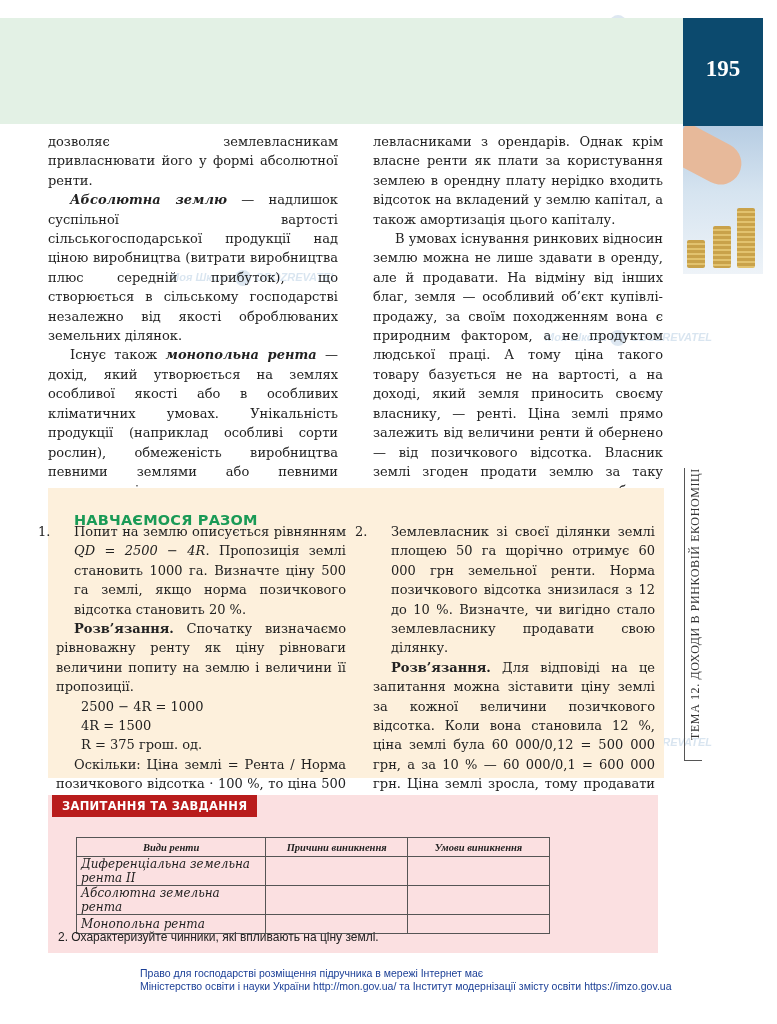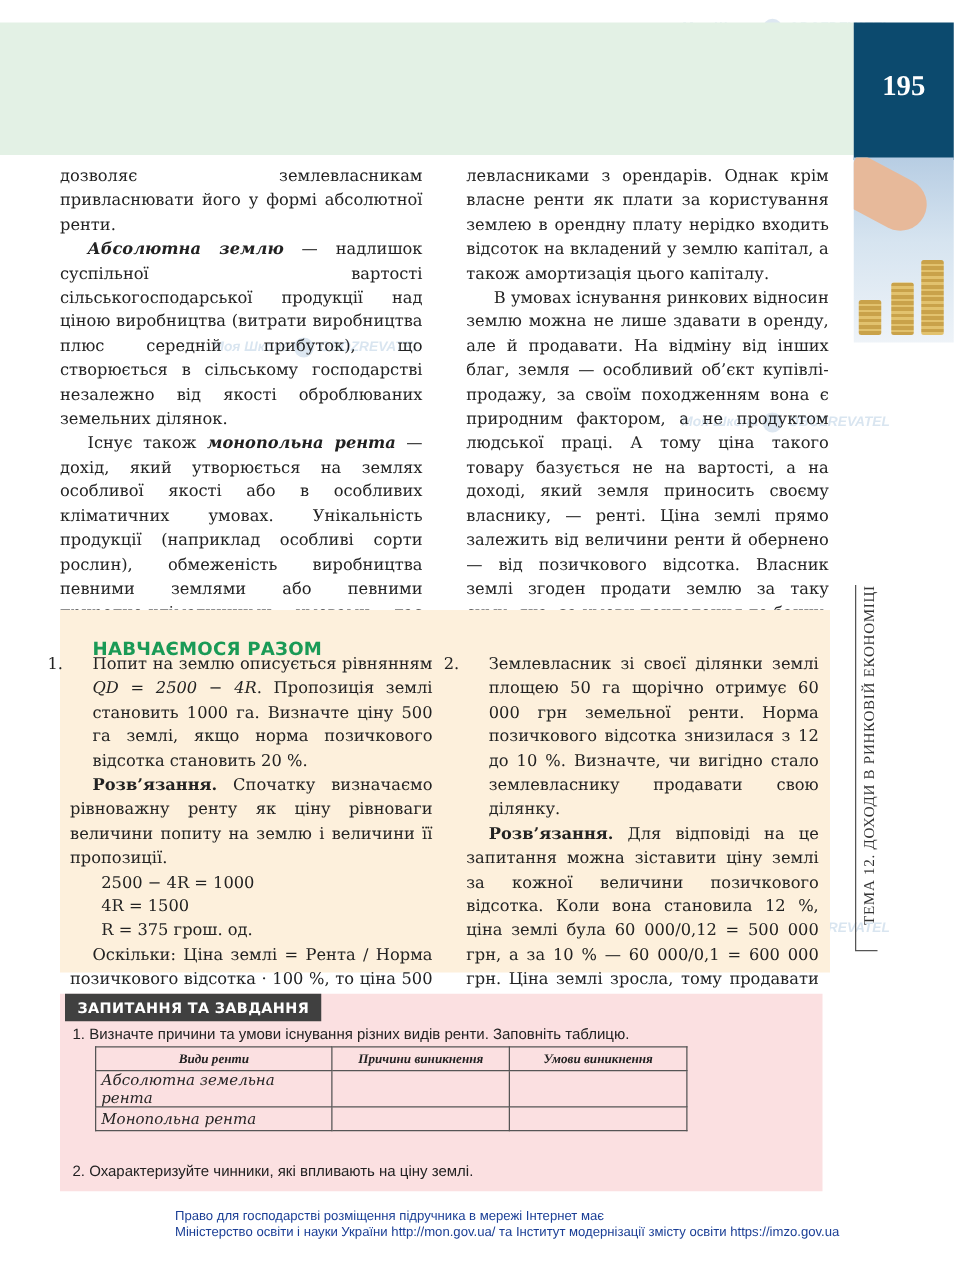--- a/index.html
+++ b/index.html
@@ -34,21 +34,21 @@
   .task-2 { left:325px; top:34px; width:282px; }
   .num { display:inline-block; width:18px; }
   .hang { padding-left:18px; text-indent:-18px; margin:0; }
   .sol { margin:0; text-indent:18px; }
   .eq { margin:0 0 0 25px; }
   .frac { display:inline-flex; flex-direction:column; align-items:center; vertical-align:middle; margin:0 6px; line-height:16px; }
   .frac .n { border-bottom:1px solid #222; padding:0 2px; }
   .b { font-weight:bold; }
   .i { font-style:italic; }
   .qa { position:absolute; left:48px; top:795px; width:610px; height:158px; background:#fbe0e1; }
-  .qa-head { position:absolute; left:4px; top:0; height:22px; padding:0 10px; background:#404040;
+  .qa-head { position:absolute; left:4px; top:0; height:22px; padding:0 10px; background:#b91c1c;
              color:#fff; font-family:"DejaVu Sans", sans-serif; font-weight:bold; font-size:11.5px; line-height:22px; letter-spacing:0.3px; }
   .qa-line { position:absolute; left:10px; font-family:"Liberation Sans", sans-serif; font-size:12px; color:#222; }
   table.rent { position:absolute; left:28px; top:42px; width:474px; border-collapse:collapse; font-size:12px; }
   table.rent th, table.rent td { border:1px solid #555; height:18px; padding:0 4px;font-style:italic; }
   table.rent th { font-weight:bold; font-size:10.5px; text-align:center; font-family:"Liberation Serif", serif; }
   table.rent td { font-family:"DejaVu Serif", serif; font-size:12px; }
   .footer { position:absolute; left:140px; top:967px; font-family:"Liberation Sans", sans-serif; font-size:10.5px; color:#1b3f96; line-height:13px; }
   .wm { position:absolute; font-family:"Liberation Sans", sans-serif; font-style:italic; font-weight:bold; font-size:11px;
         color:rgba(120,160,200,0.28); white-space:nowrap; pointer-events:none; }
   .wm .c { display:inline-block; width:16px; height:16px; border-radius:50%; background:rgba(120,160,200,0.25); vertical-align:middle; margin:0 4px; }
@@ -109,30 +109,34 @@
         </span><span>= 937 500 грош. од.</span></p>
   </div>
   <div class="task task-2">
     <p class="hang"><span class="num">2.</span><span>Землевласник зі своєї ділянки землі площею 50 га щорічно отримує 60 000 грн земельної ренти. Норма позичкового відсотка знизилася з 12 до 10 %. Визначте, чи вигідно стало землевласнику продавати свою ділянку.</span></p>
     <p class="sol"><span class="b">Розв’язання.</span><span> Для відповіді на це запитання можна зіставити ціну землі за кожної величини позичкового відсотка. Коли вона становила 12 %, ціна землі була 60 000/0,12 = 500 000 грн, а за 10 % — 60 000/0,1 = 600 000 грн. Ціна землі зросла, тому продавати ділянку стало вигідно.</span></p>
   </div>
 </div>
 
 <div class="qa">
   <div class="qa-head">ЗАПИТАННЯ ТА ЗАВДАННЯ</div>
-  <div class="qa-line" style="top:25px;">1.  Визначте причини та умови існування різних видів ренти. Заповніть таблицю.</div>
   <table class="rent">
     <thead>
       <tr>
         <th style="width:40%;">Види ренти</th>
         <th style="width:30%;">Причини виникнення</th>
         <th style="width:30%;">Умови виникнення</th>
       </tr>
     </thead>
     <tbody>
+      <tr>
+          <td>Диференціальна земельна рента II</td>
+          <td></td>
+          <td></td>
+        </tr>
       <tr>
           <td>Абсолютна земельна рента</td>
           <td></td>
           <td></td>
         </tr>
       <tr>
           <td>Монопольна рента</td>
           <td></td>
           <td></td>
         </tr>

